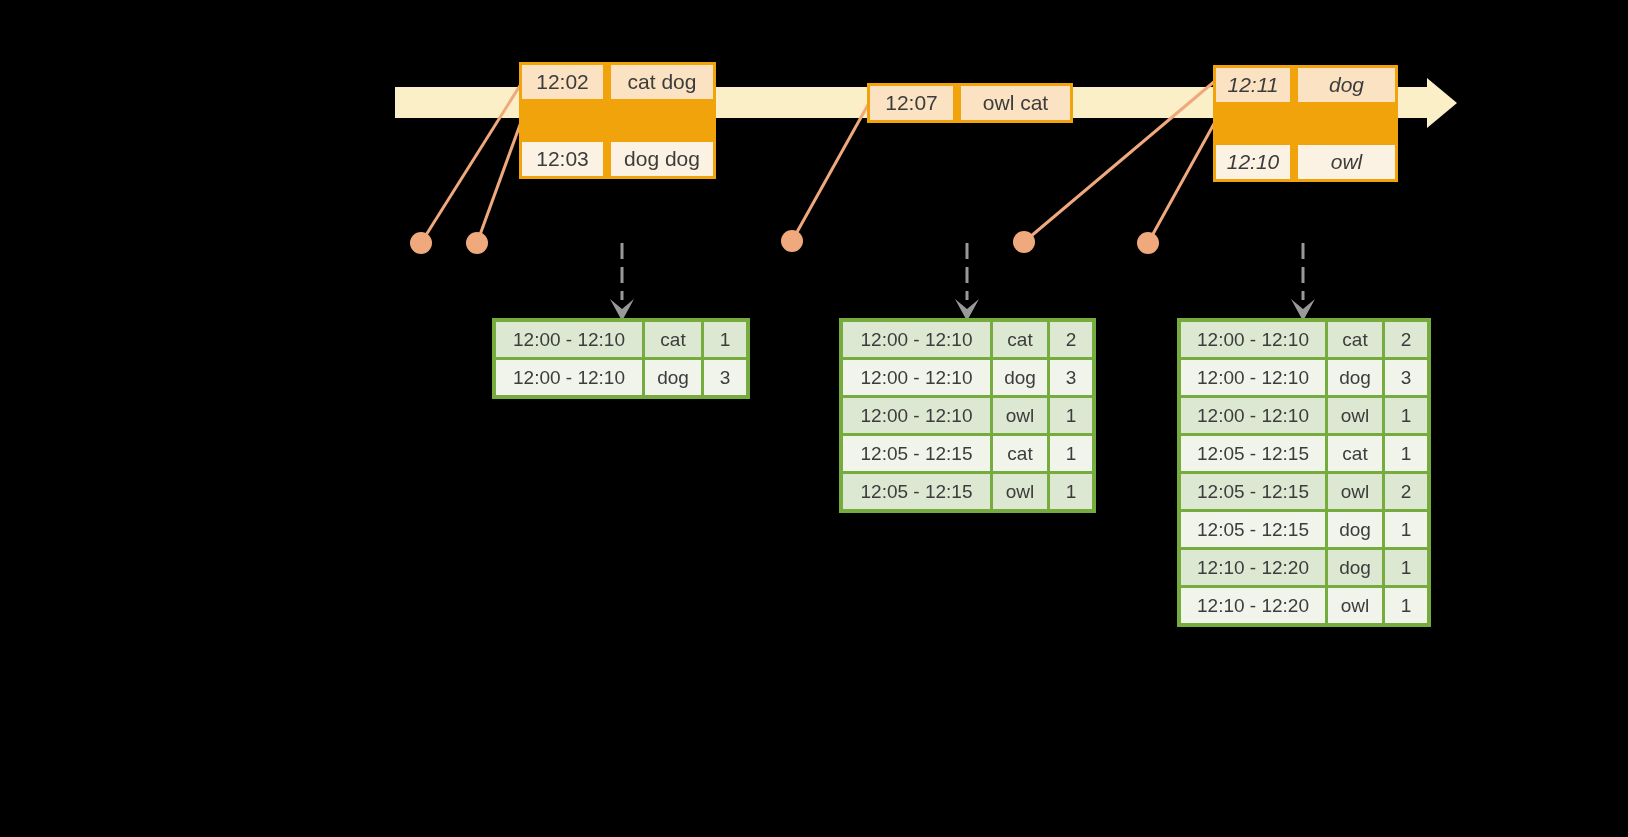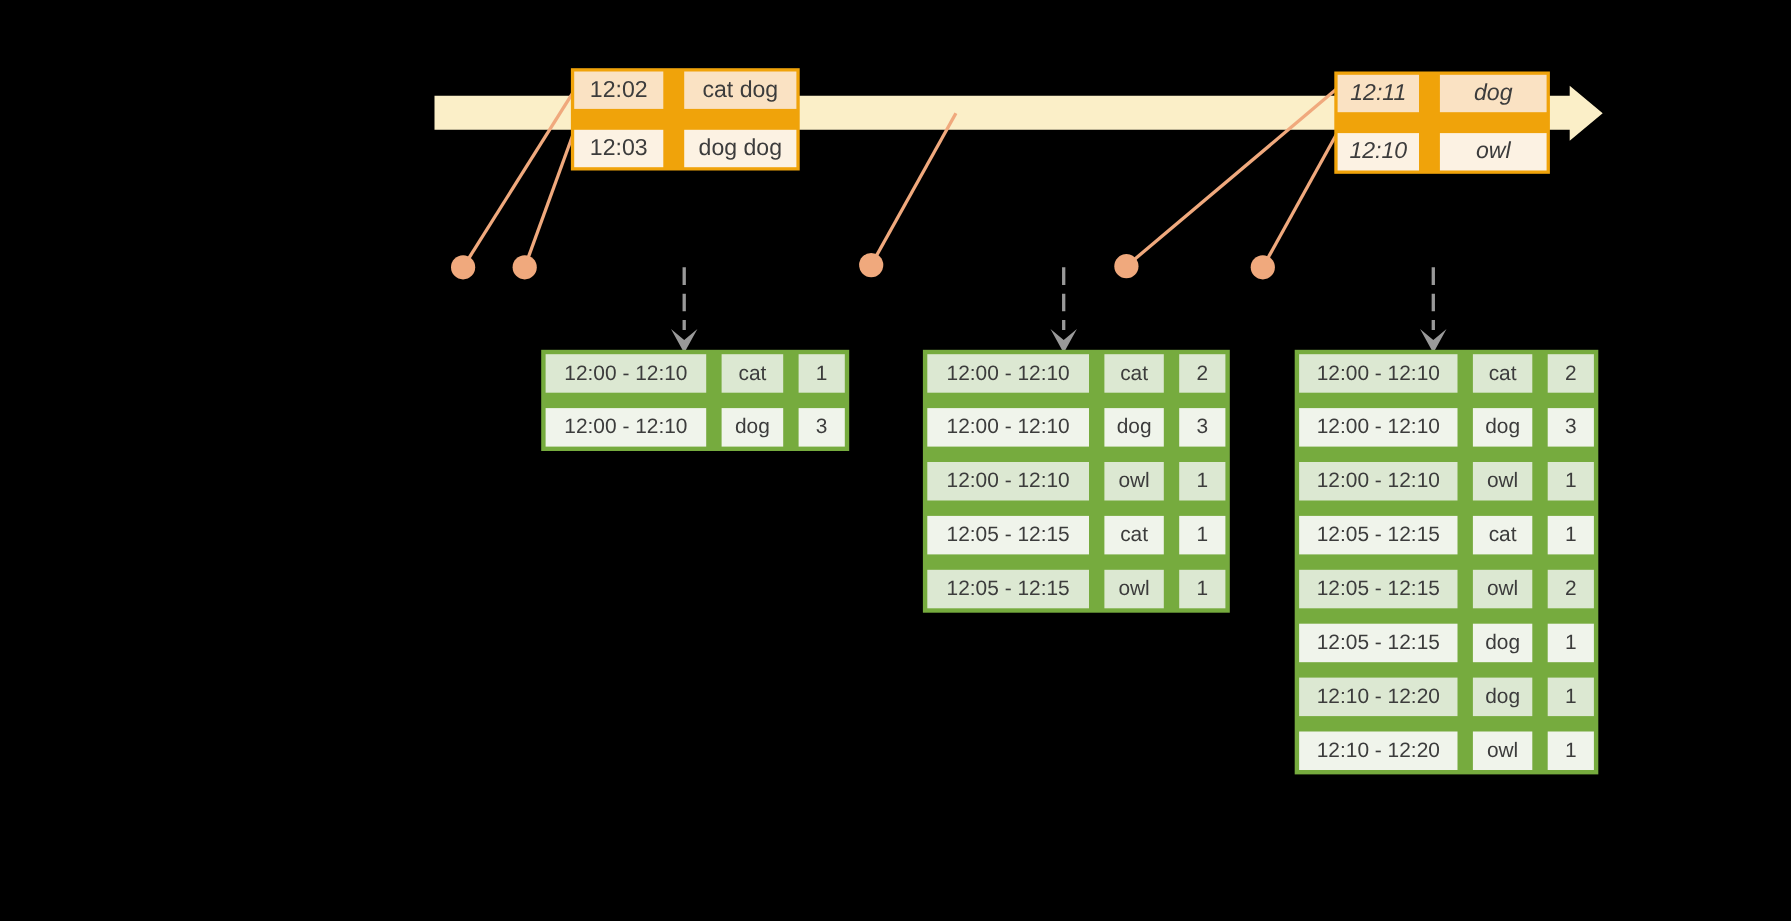--- a/index.html
+++ b/index.html
@@ -8,33 +8,33 @@
     font-family:"Liberation Sans", sans-serif;overflow:hidden;
   }
   .overlay{position:absolute;left:0;top:0;z-index:1;}
   
   .dtable{
     position:absolute;z-index:2;display:grid;box-sizing:border-box;
     color:var(--cell-text,#3c3c3c);
   }
   .itable{
     background:var(--input-border,#F0A30A);
-    padding:3px;gap:19px;font-size:21px;
+    padding:3px;gap:8px;font-size:21px;
   }
   .rtable{
     background:var(--result-border,#76AB3E);
-    padding:4px;gap:14px;font-size:19px;
+    padding:4px;gap:3px;font-size:19px;
   }
   .cell{
     display:flex;align-items:center;justify-content:center;
     box-sizing:border-box;white-space:nowrap;
   }
   .itable .cell{height:34px;}
   .itable .cell.dark{background:var(--input-cell-dark,#FAE2C3);}
-  .itable .cell.light{background:var(--input-cell-light,#FCF2E3);}
+  .itable .cell.light{background:var(--input-cell-light,#FCF2E3);margin-top:35px;}
   .rtable .cell{height:35px;}
   .rtable .cell.dark{background:var(--result-cell-dark,#DCE8D2);}
   .rtable .cell.light{background:var(--result-cell-light,#F0F4EB);}
 </style>
 </head>
 <body>
 
 <div class="canvas" style="--background: #000000; --timeline-fill: #FBEFC8; --input-border: #F0A30A; --input-cell-dark: #FAE2C3; --input-cell-light: #FCF2E3; --connector: #F0A97D; --dashed-arrow: #999999; --result-border: #76AB3E; --result-cell-dark: #DCE8D2; --result-cell-light: #F0F4EB; --cell-text: #3C3C3C; --bg: #000000;">
 
   <svg class="overlay" width="1628" height="837" viewBox="0 0 1628 837">
@@ -69,20 +69,24 @@
     </g>
   </svg>
 
   <div class="dtable itable" style="left:519px;top:62px;grid-template-columns:81px 102px;">
       <div class="cell dark">12:02</div>
       <div class="cell dark">cat dog</div>
       <div class="cell light">12:03</div>
       <div class="cell light">dog dog</div>
     </div>
 
+  <div class="dtable itable" style="left:867px;top:83px;grid-template-columns:83px 109px;">
+      <div class="cell dark">12:07</div>
+      <div class="cell dark">owl cat</div>
+    </div>
 
   <div class="dtable itable" style="left:1213px;top:65px;grid-template-columns:74px 97px;font-style:italic;">
       <div class="cell dark">12:11</div>
       <div class="cell dark">dog</div>
       <div class="cell light">12:10</div>
       <div class="cell light">owl</div>
     </div>
 
   <div class="dtable rtable" style="left:492px;top:318px;grid-template-columns:146px 56px 42px;">
       <div class="cell dark">12:00 - 12:10</div>

